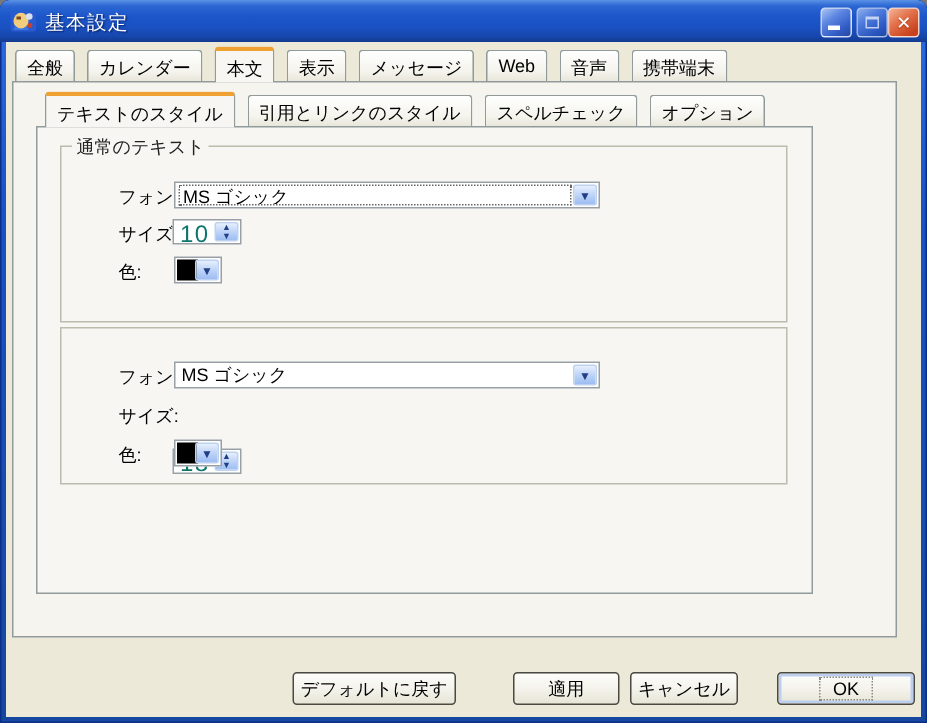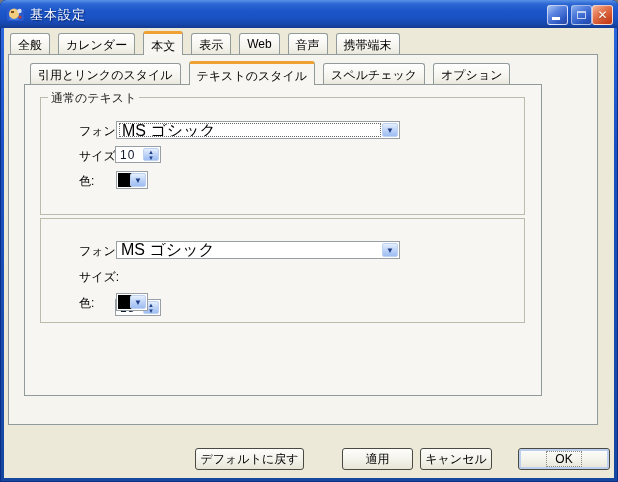--- a/index.html
+++ b/index.html
@@ -41,27 +41,27 @@
   .panel-inner{position:absolute;left:24px;top:84px;width:518px;height:312px;background:#f7f6f2;
                border:1px solid #919b9c;z-index:2;}
   
   .groupbox{position:absolute;border:1px solid #bcbcac;z-index:5;}
   .group1{left:40px;top:97px;width:485px;height:118px;}
   .group2{left:40px;top:218px;width:485px;height:105px;}
   .groupbox-title{position:absolute;top:-8px;left:7px;background:#f7f6f2;padding:0 3px;font-size:12px;color:#222;white-space:nowrap;}
   .fld-label{position:absolute;font-size:12px;color:#000;white-space:nowrap;}
   
   .combo{position:absolute;width:284px;height:18px;background:#fff;border:1px solid #98a0a5;}
-  .combo-text{position:absolute;left:2px;top:1px;right:18px;bottom:1px;font-size:16px;line-height:14px;padding:0 2px;color:#000;overflow:hidden;white-space:nowrap;}
+  .combo-text{position:absolute;left:2px;top:1px;right:18px;bottom:1px;font-size:12px;line-height:14px;padding:0 2px;color:#000;overflow:hidden;white-space:nowrap;}
   .combo-text.focused{border:1px dotted #666;}
   .arrow-btn{position:absolute;right:1px;top:1px;bottom:1px;width:16px;text-align:center;
              background:linear-gradient(180deg,#e6effe 0%,#c2d6f8 45%,#9dbdf3 100%);
              border:1px solid #bdd2f0;border-radius:2px;color:#1f3f86;font-size:8px;line-height:14px;}
   .spinner{position:absolute;width:46px;height:17px;background:#fff;border:1px solid #98a0a5;}
-  .spinner-value{position:absolute;left:4px;top:1px;font-size:12px;color:#0f172a;letter-spacing:1px;}
+  .spinner-value{position:absolute;left:4px;top:1px;font-size:16px;color:#0f766e;letter-spacing:1px;}
   .spin-col{position:absolute;right:1px;top:1px;bottom:1px;width:16px;border:1px solid #bdd2f0;border-radius:2px;
             background:linear-gradient(180deg,#e6effe 0%,#c2d6f8 45%,#9dbdf3 100%);}
   .spin-up,.spin-down{position:absolute;left:0;width:100%;height:50%;text-align:center;color:#1f3f86;font-size:6px;line-height:7px;}
   .spin-up{top:0;} .spin-down{bottom:0;}
   .colorpick{position:absolute;width:32px;height:18px;background:#fff;border:1px solid #98a0a5;}
   .color-swatch{position:absolute;left:1px;top:1px;bottom:1px;width:14px;}
   
   .cmd-btn{position:absolute;top:448px;height:22px;border:1px solid #4a4a43;border-radius:3px;
            background:linear-gradient(180deg,#fdfdfb 0%,#f3f2ea 55%,#e7e5d6 100%);
            font-size:12px;color:#000;text-align:center;line-height:20px;white-space:nowrap;}
@@ -97,30 +97,31 @@
     </div>
   </div>
 
   <div class="client"></div>
 
   <div class="tabstrip tabstrip-main">
     <span class="tab">全般</span>
     <span class="tab">カレンダー</span>
     <span class="tab selected">本文</span>
     <span class="tab">表示</span>
+    <span class="tab">メッセージ</span>
     <span class="tab">Web</span>
     <span class="tab">音声</span>
     <span class="tab">携帯端末</span>
   </div>
 
   <div class="panel-outer"></div>
 
   <div class="tabstrip tabstrip-sub">
+    <span class="tab selected">テキストのスタイル</span>
     <span class="tab">引用とリンクのスタイル</span>
-    <span class="tab selected">テキストのスタイル</span>
     <span class="tab">スペルチェック</span>
     <span class="tab">オプション</span>
   </div>
 
   <div class="panel-inner"></div>
 
   <div class="groupbox group1">
     <span class="groupbox-title">通常のテキスト</span>
     <span class="fld-label" style="left:38px;top:25px;">フォント:</span>
     <div class="combo" style="left:75px;top:23px;">

